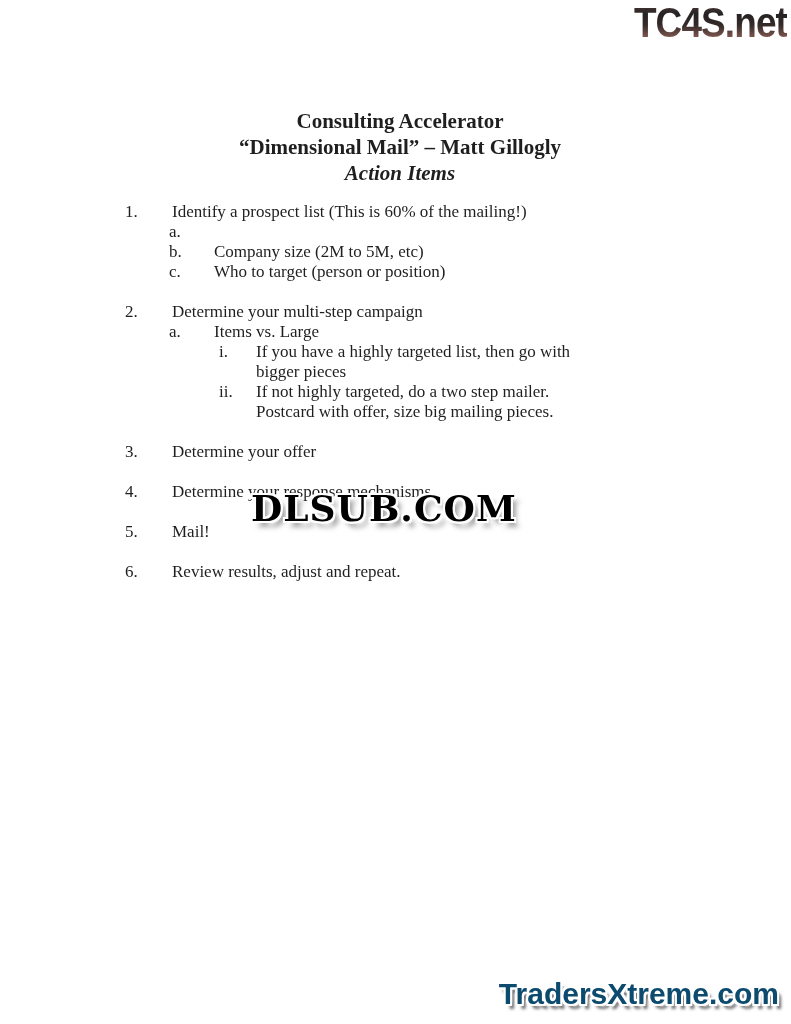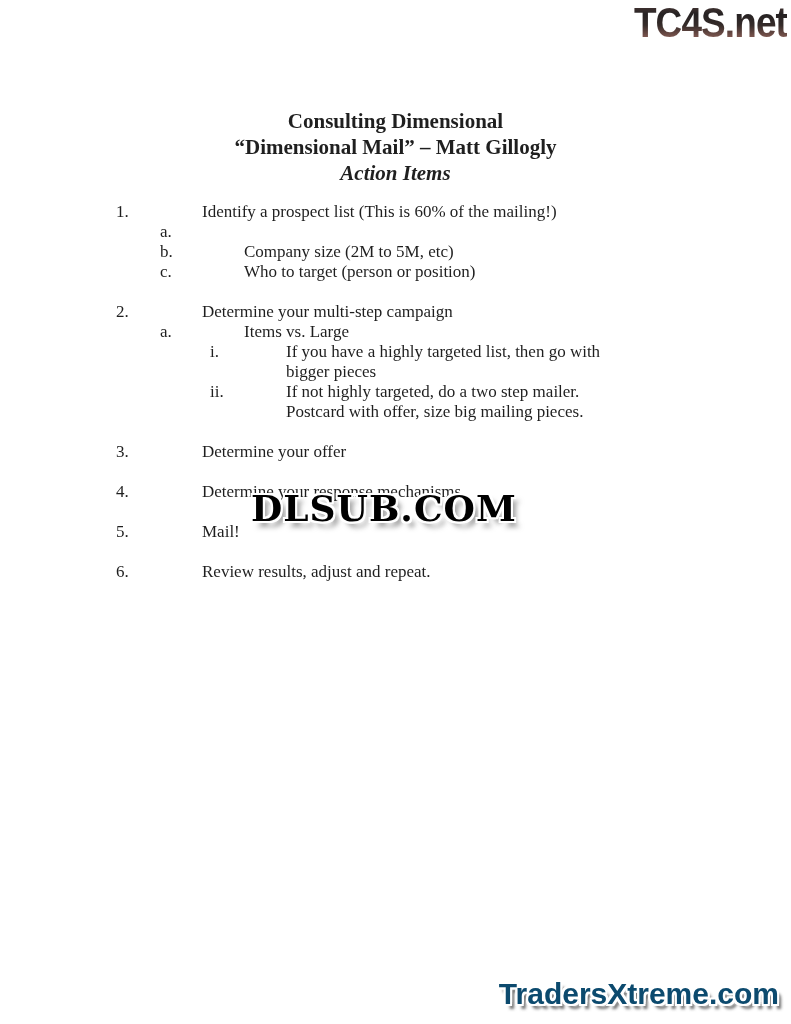--- a/index.html
+++ b/index.html
@@ -5,20 +5,21 @@
   * { margin: 0; padding: 0; box-sizing: border-box; }
   html, body { background: #ffffff; }
   .page {
     position: relative;
     width: 791px;
     height: 1024px;
     background: #ffffff;
     overflow: hidden;
     font-family: "Liberation Serif", serif;
     color: #1f1f1f;
+    padding-left: 9px;
   }
 
   
   .wm-tc4s {
     position: absolute;
     top: 1px;
     right: 4px;
     font-family: "Liberation Sans", sans-serif;
     font-weight: bold;
     font-size: 42px;
@@ -52,21 +53,21 @@
     line-height: 20px;
   }
   .item + .item { margin-top: 20px; }
   .row { display: flex; align-items: flex-start; }
   .row .marker { flex: 0 0 auto; }
   .l1 .marker { width: 47px; }
   .l2 { padding-left: 44px; }
   .l2 .marker { width: 45px; }
   .l3 { padding-left: 94px; }
   .l3 .marker { width: 37px; }
-  .txt { flex: 1 1 auto; margin-left: 39px; }
+  .txt { flex: 1 1 auto; }
   .line { display: block; }
 
   
   .wm-dlsub {
     position: absolute;
     left: 251px;
     top: 487px;
     font-family: "DejaVu Serif", serif;
     font-weight: bold;
     font-size: 36px;
@@ -102,21 +103,21 @@
   }
 </style>
 </head>
 <body>
 
 <div class="page">
 
   <div class="wm-tc4s">TC4S.net</div>
 
   <div class="title-block">
-    <div class="title-line-bold">Consulting Dimensional</div>
+    <div class="title-line-bold">Consulting Accelerator</div>
     <div class="title-line-bold">“Dimensional Mail” – Matt Gillogly</div>
     <div class="title-line-italic">Action Items</div>
   </div>
 
   <div class="list">
 
     <div class="item">
       <div class="row l1">
         <span class="marker">1.</span>
         <span class="txt">Identify a prospect list (This is 60% of the mailing!)</span>

